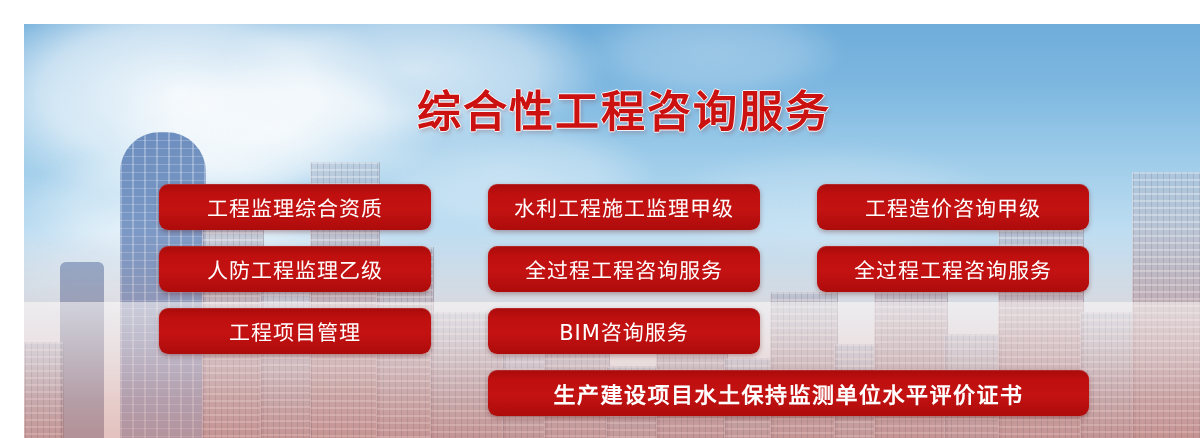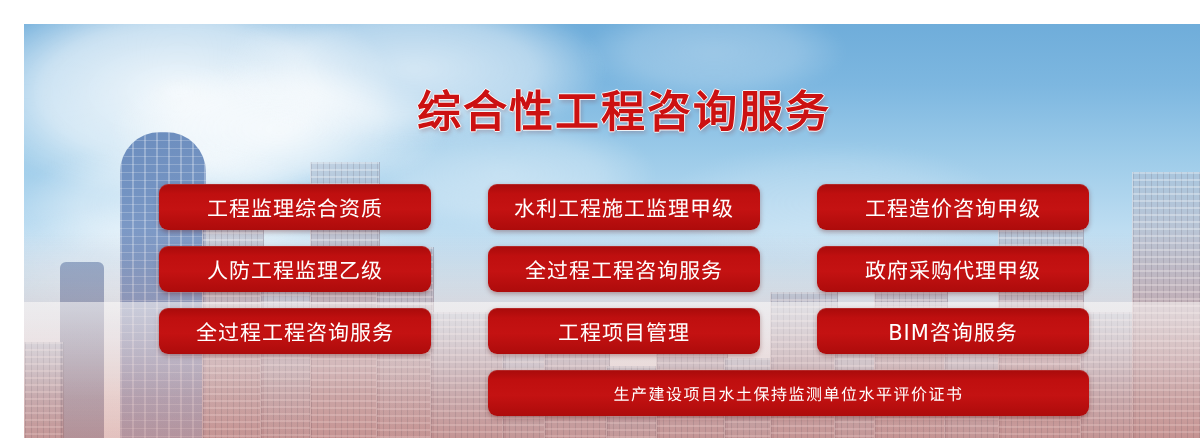--- a/index.html
+++ b/index.html
@@ -131,21 +131,21 @@
     font-size: 21px;
     font-weight: 500;
     letter-spacing: 1px;
     display: flex;
     align-items: center;
     justify-content: center;
     white-space: nowrap;
     user-select: none;
     cursor: pointer;
   }
-  .badge.wide { grid-column: 2 / span 2; font-size: 16px; letter-spacing: 1.5px; }
+  .badge.wide { grid-column: 2 / span 2; font-size: 22px; letter-spacing: 1.5px; font-weight: bold; }
 </style>
 </head>
 <body>
 
 <div class="banner">
 
   <div class="sky-clouds">
     <div class="cloud c1"></div>
     <div class="cloud c2"></div>
     <div class="cloud c3"></div>
@@ -184,21 +184,20 @@
   <div class="content">
 
     <div class="title">综合性工程咨询服务</div>
 
     <div class="grid">
       <div class="badge">工程监理综合资质</div>
       <div class="badge">水利工程施工监理甲级</div>
       <div class="badge">工程造价咨询甲级</div>
       <div class="badge">人防工程监理乙级</div>
       <div class="badge">全过程工程咨询服务</div>
-      <div class="badge">政府采购代理甲级</div>
       <div class="badge">全过程工程咨询服务</div>
       <div class="badge">工程项目管理</div>
       <div class="badge">BIM咨询服务</div>
       <div class="badge wide">生产建设项目水土保持监测单位水平评价证书</div>
     </div>
 
   </div>
 </div>
 
 </body></html>

